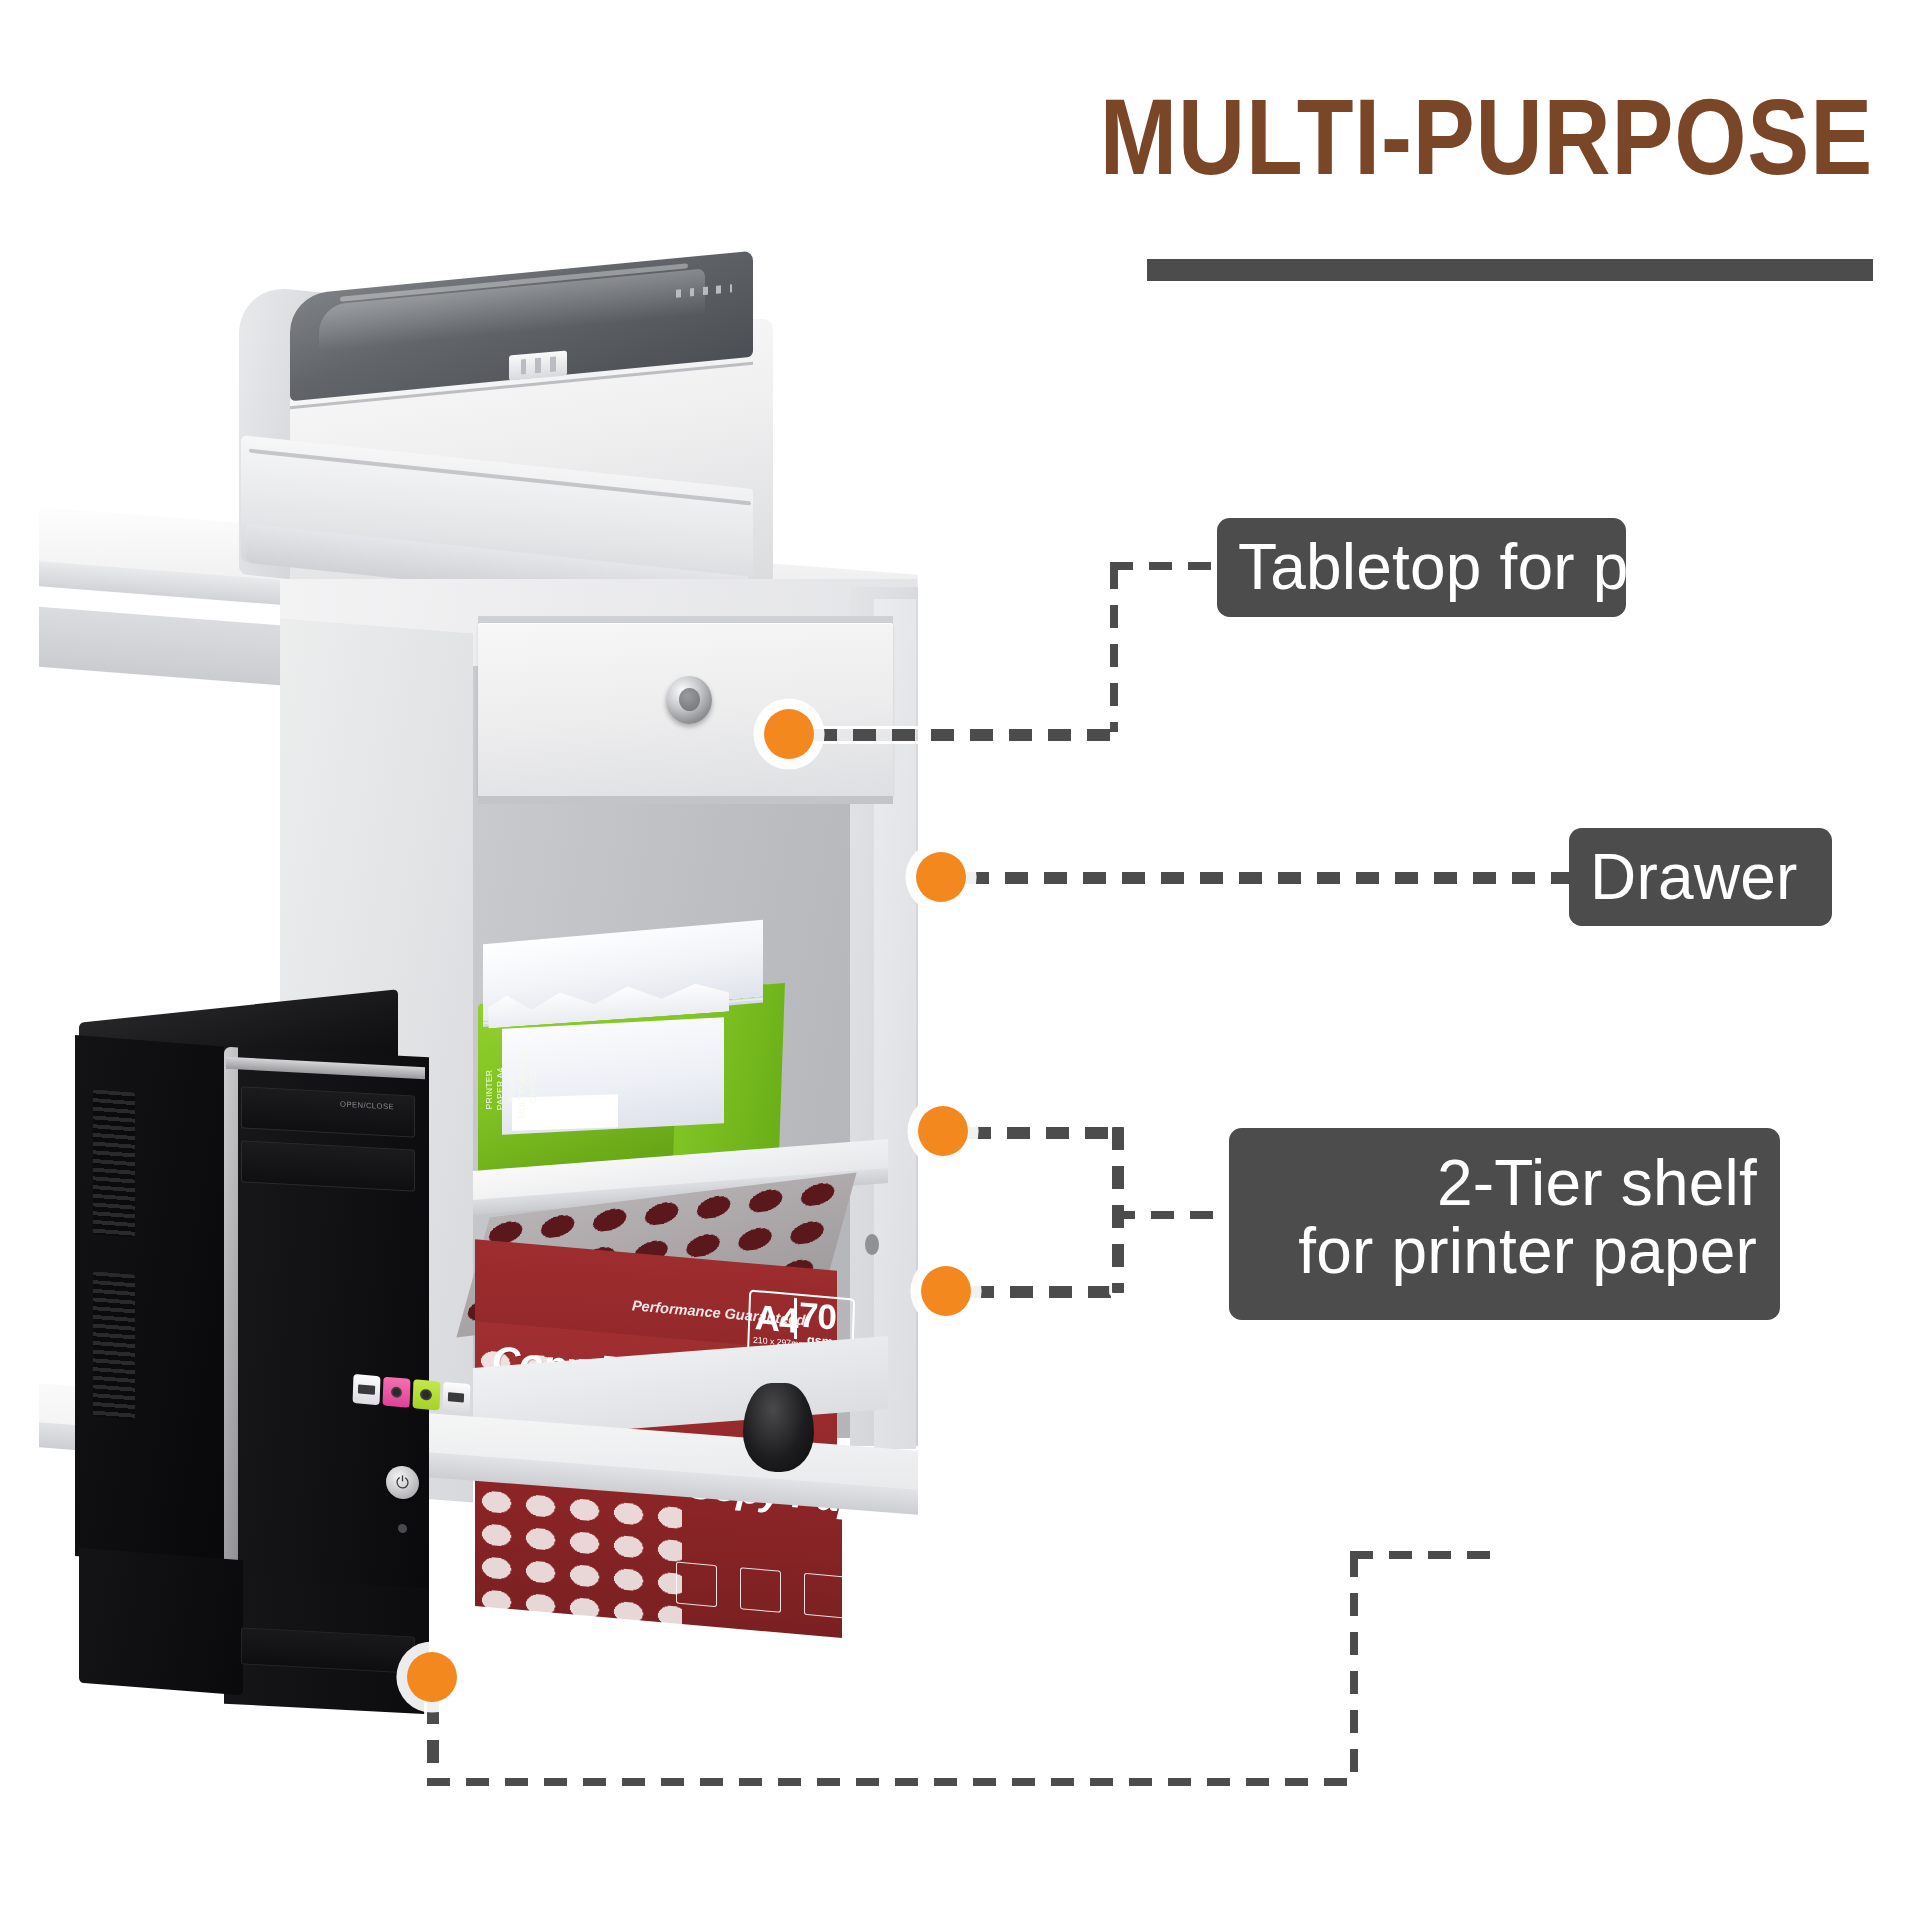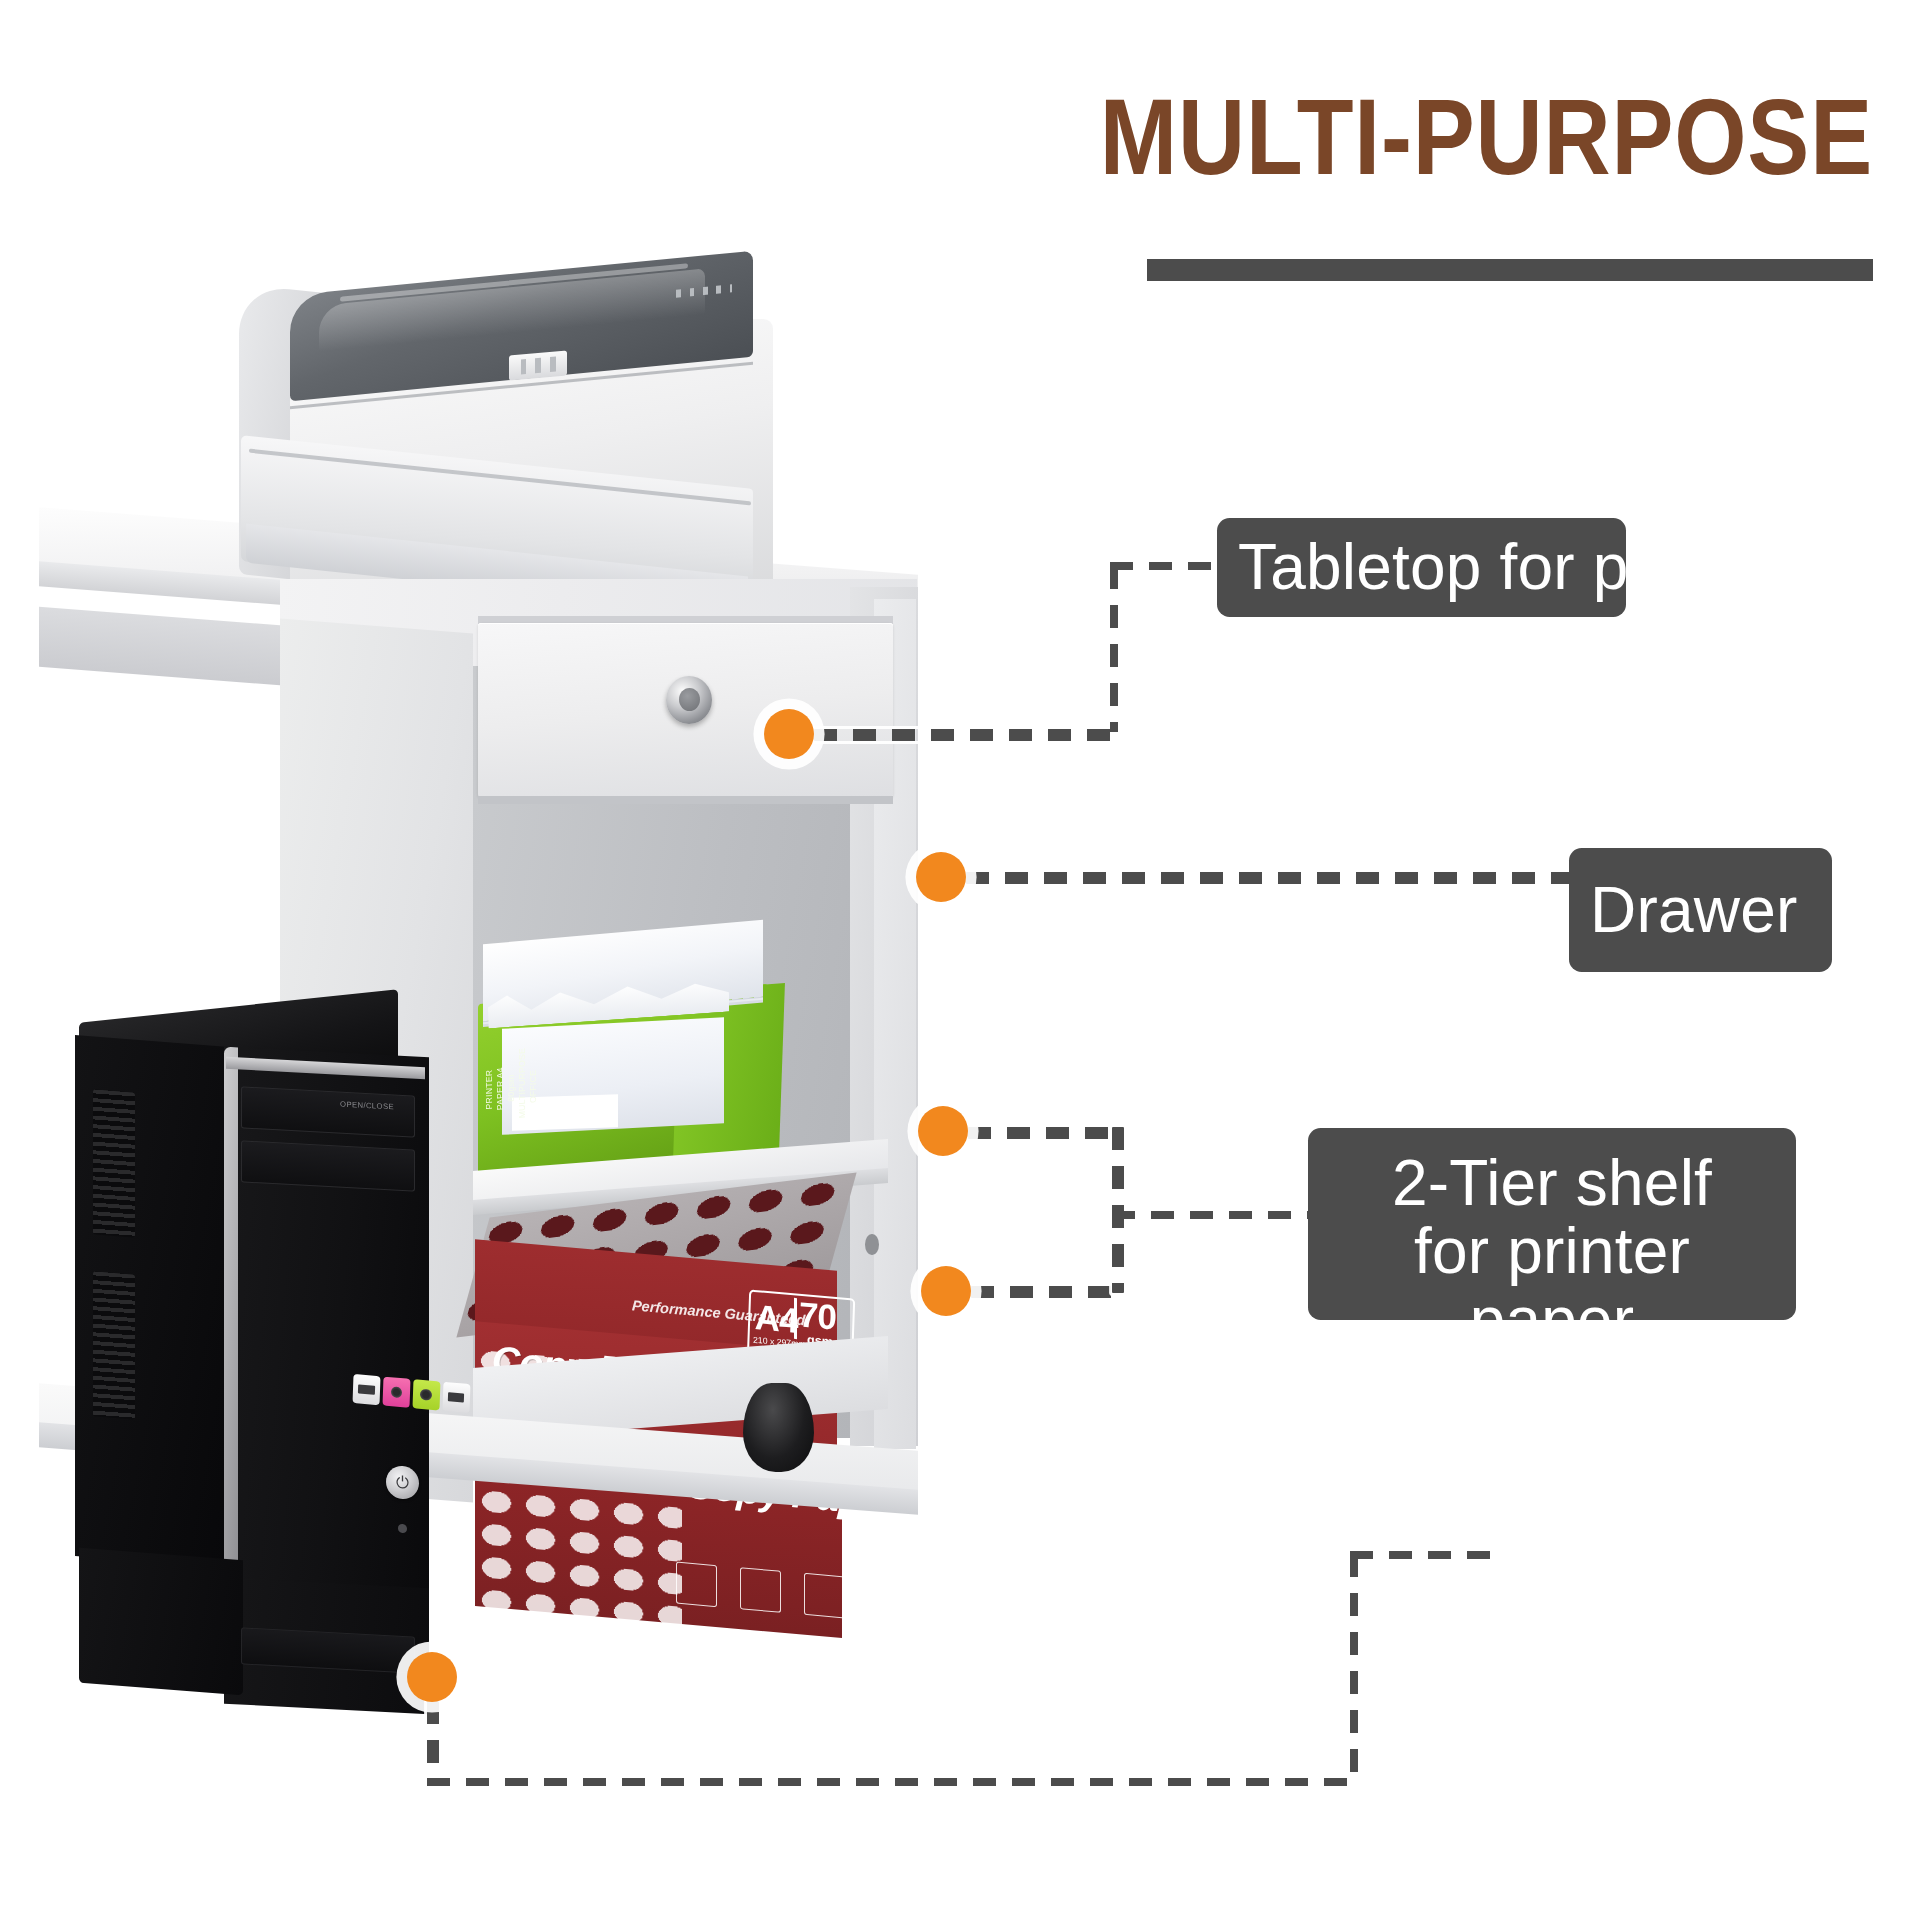--- a/index.html
+++ b/index.html
@@ -34,22 +34,22 @@
     display:flex; align-items:center;
     padding:0 21px;
     white-space:nowrap;
     letter-spacing:0.2px;
   }
   .callout.two-line {
     display:block; white-space:normal; text-align:right;
     padding:21px 23px 25px 23px; line-height:1.07;
   }
   #cal-tabletop { left:1217px; top:518px;  width:409px; height:99px; }
-  #cal-drawer   { left:1569px; top:848px;  width:263px; height:124px; }
-  #cal-shelf    { left:1308px; top:1128px; width:488px; height:192px;text-align:center; }
+  #cal-drawer   { left:1569px; top:828px;  width:263px; height:98px; }
+  #cal-shelf    { left:1229px; top:1128px; width:551px; height:192px; }
   #cal-cpu      { left:1495px; top:1504px; width:338px; height:98px; }
 
   
   .dash-h, .dash-v { position:absolute; }
   .dash-h {
     height:7.7px;
     background-image:repeating-linear-gradient(to right,
       #4C4C4C 0px, #4C4C4C 23px, rgba(0,0,0,0) 23px, rgba(0,0,0,0) 39px);
   }
   .dash-v {

